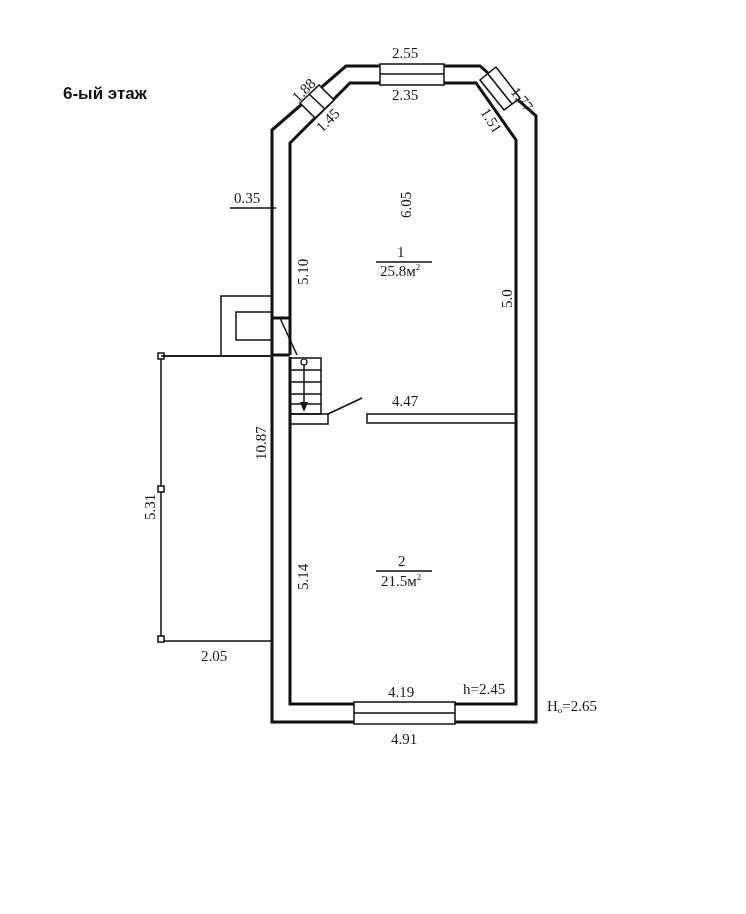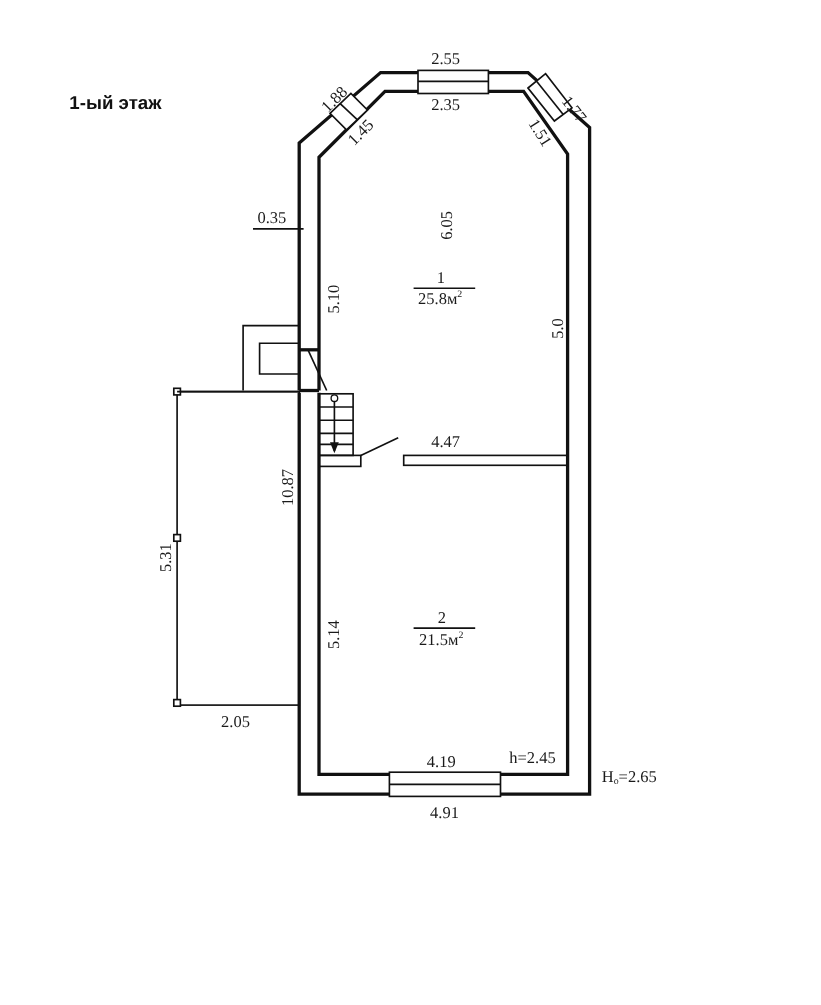--- a/index.html
+++ b/index.html
@@ -11,21 +11,21 @@
     }
     svg { position: absolute; left: 0; top: 0; }
     .dim { font-family: "Liberation Serif", serif; font-size: 15px; fill: #1a1a1a; }
     .wall { fill: none; stroke: #111; stroke-width: 3; stroke-linejoin: miter; }
     .thin { fill: none; stroke: #111; stroke-width: 1.5; }
     .win { fill: #fff; stroke: #111; stroke-width: 1.5; }
   </style>
 </head>
 <body>
 
-<div class="title">1-ый этаж</div>
+<div class="title">6-ый этаж</div>
 
 <svg width="746" height="914" viewBox="0 0 746 914">
 
   <path class="wall" d="M272,355 L272,130 L346,66 L480,66 L536,116 L536,722 L272,722 L272,357"></path>
 
   <path class="wall" d="M290,355 L290,143 L350,83 L476,83 L516,140 L516,704 L290,704 L290,357"></path>
 
   <line class="wall" x1="272" y1="355" x2="290" y2="355"></line>
   <line class="wall" x1="272" y1="318" x2="290" y2="318"></line>
 

